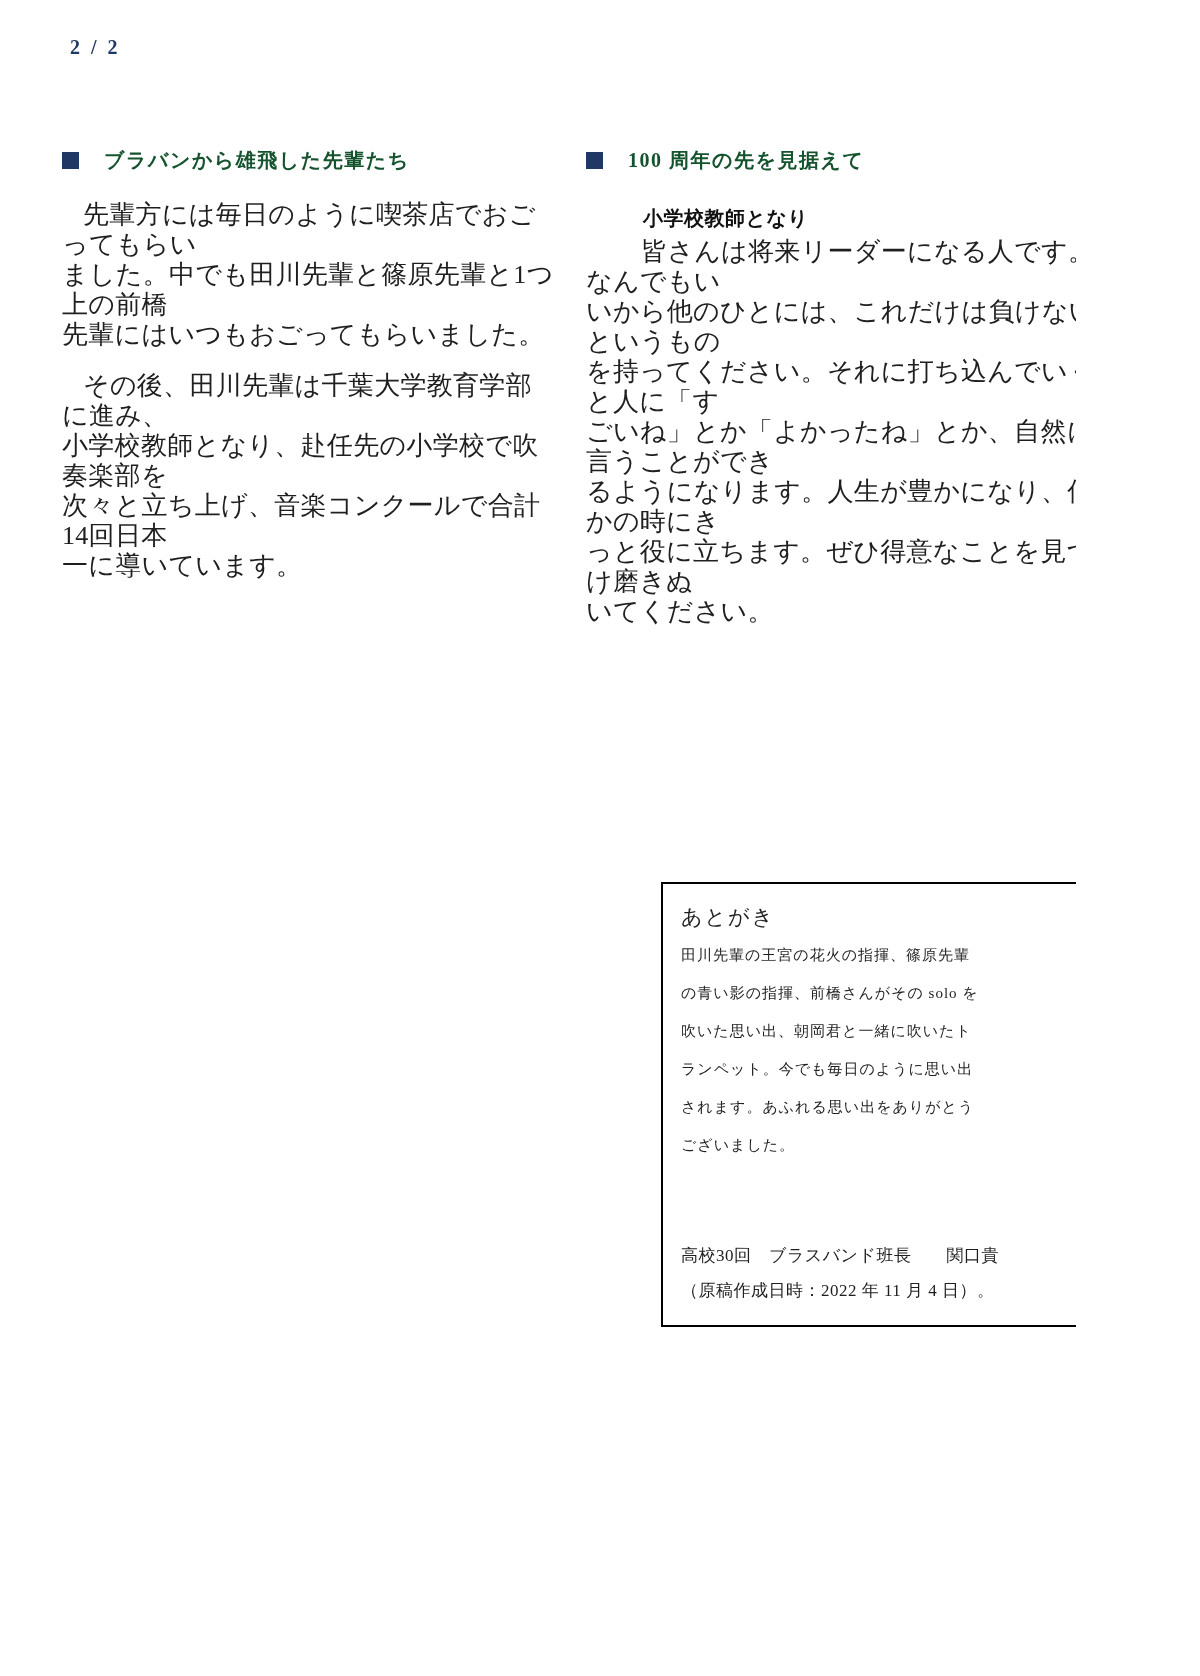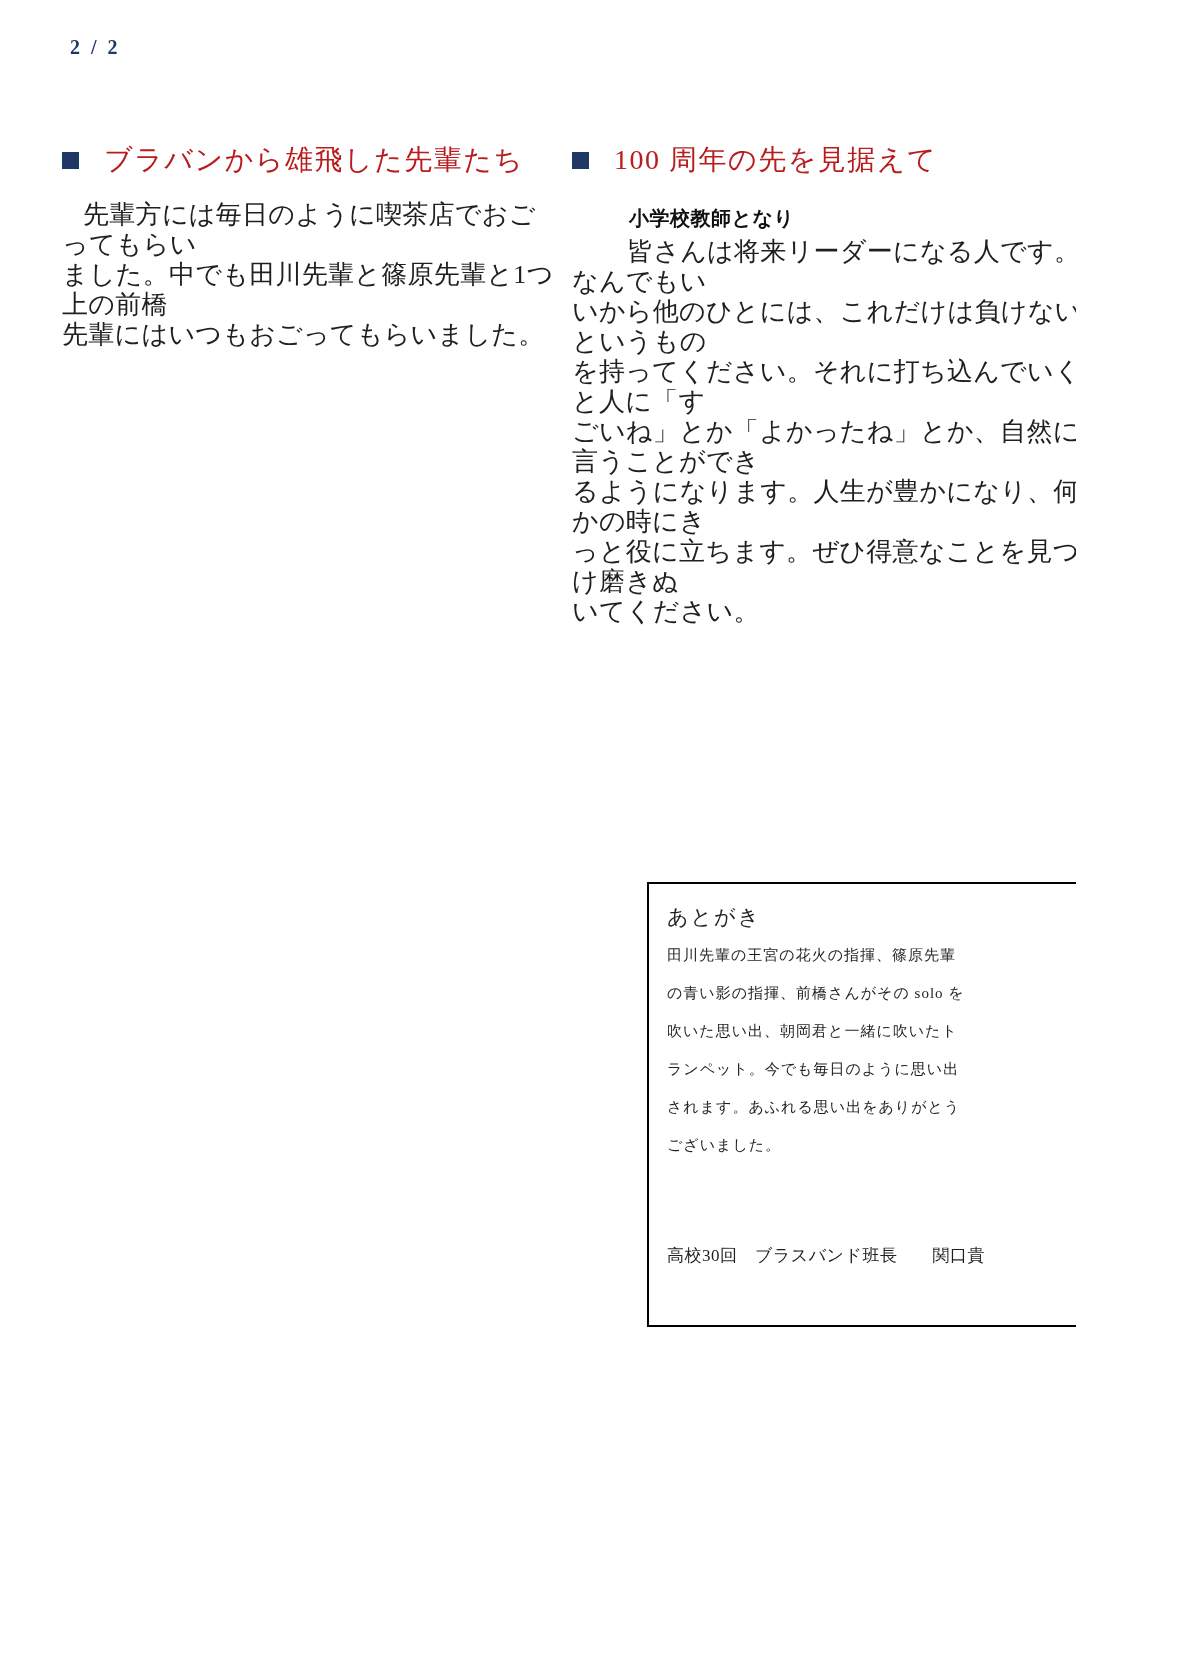--- a/index.html
+++ b/index.html
@@ -23,39 +23,40 @@
   }
   .columns {
     position: absolute;
     left: 62px;
     top: 143px;
     width: 1046px;
     display: flex;
     align-items: flex-start;
   }
   .col-left  { width: 493px; }
-  .col-right { width: 522px; margin-left: 17px; }
+  .col-right { width: 522px; margin-left: 31px; }
 
   .heading {
     display: flex;
     align-items: center;
     height: 34px;
   }
   .bullet {
     width: 17px;
     height: 17px;
     background: #1F3864;
     flex: none;
     margin-right: 25px;
   }
   .heading-text {
-    font-size: 28px;
-    color: #b91c1c;
+    font-size: 20px;
+    color: #14532d;
     letter-spacing: 1.5px;
     white-space: nowrap;
+    font-weight: bold;
   }
 
   .body-para {
     margin: 0;
     font-size: 26px;
     line-height: 30px;
     white-space: pre-line;
     text-indent: 21px;
     letter-spacing: 0.3px;
   }
@@ -113,20 +114,24 @@
   <div class="columns">
 
     <div class="col-left">
       <div class="heading">
         <span class="bullet"></span>
         <span class="heading-text">ブラバンから雄飛した先輩たち</span>
       </div>
       <p class="body-para first">先輩方には毎日のように喫茶店でおごってもらい
 ました。中でも田川先輩と篠原先輩と1つ上の前橋
 先輩にはいつもおごってもらいました。</p>
+      <p class="body-para">その後、田川先輩は千葉大学教育学部に進み、
+小学校教師となり、赴任先の小学校で吹奏楽部を
+次々と立ち上げ、音楽コンクールで合計14回日本
+一に導いています。</p>
     </div>
 
     <div class="col-right">
       <div class="heading">
         <span class="bullet"></span>
         <span class="heading-text">100 周年の先を見据えて</span>
       </div>
       <div class="subheading">小学校教師となり</div>
       <p class="body-para">皆さんは将来リーダーになる人です。なんでもい
 いから他のひとには、これだけは負けないというもの
@@ -139,18 +144,19 @@
       <div class="afterword-box">
         <div class="box-title">あとがき</div>
         <p class="box-body">田川先輩の王宮の花火の指揮、篠原先輩
 の青い影の指揮、前橋さんがその solo を
 吹いた思い出、朝岡君と一緒に吹いたト
 ランペット。今でも毎日のように思い出
 されます。あふれる思い出をありがとう
 ございました。</p>
         <div class="box-signature">
           <div>高校30回　ブラスバンド班長　　関口貴</div>
+          <div>（原稿作成日時：2022 年 11 月 4 日）。</div>
         </div>
       </div>
     </div>
 
   </div>
 </div>
 
 </body></html>

